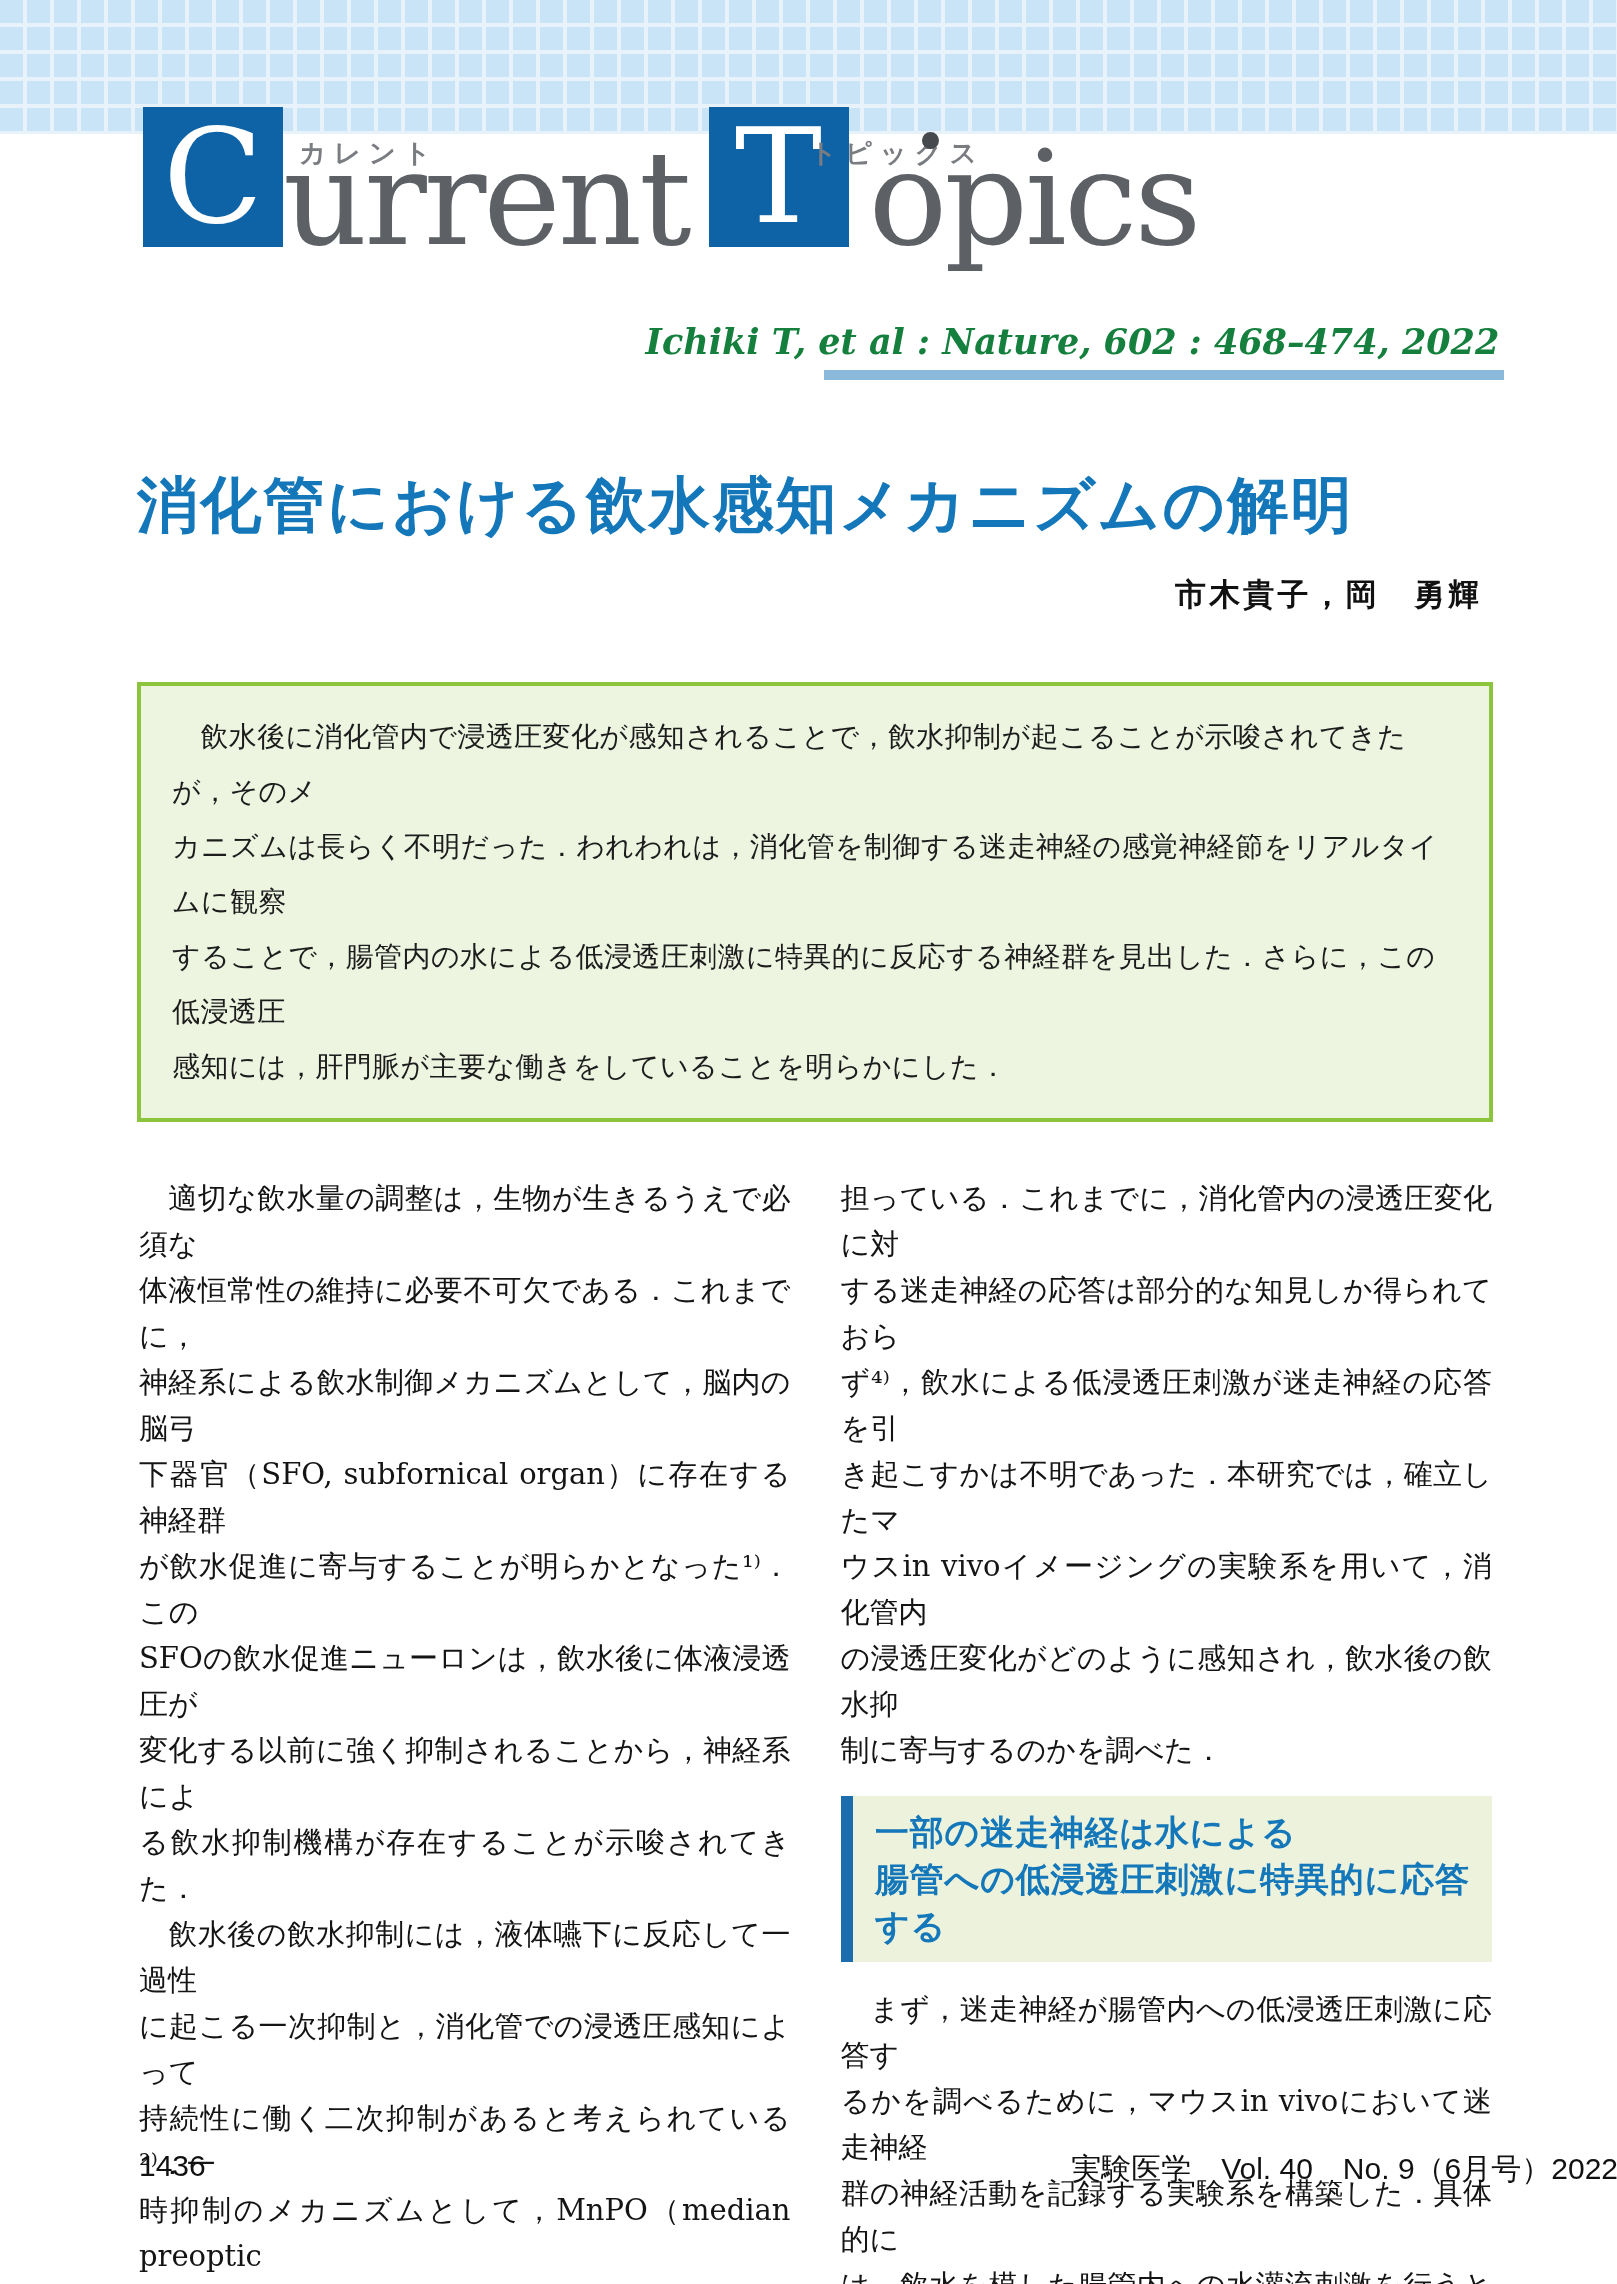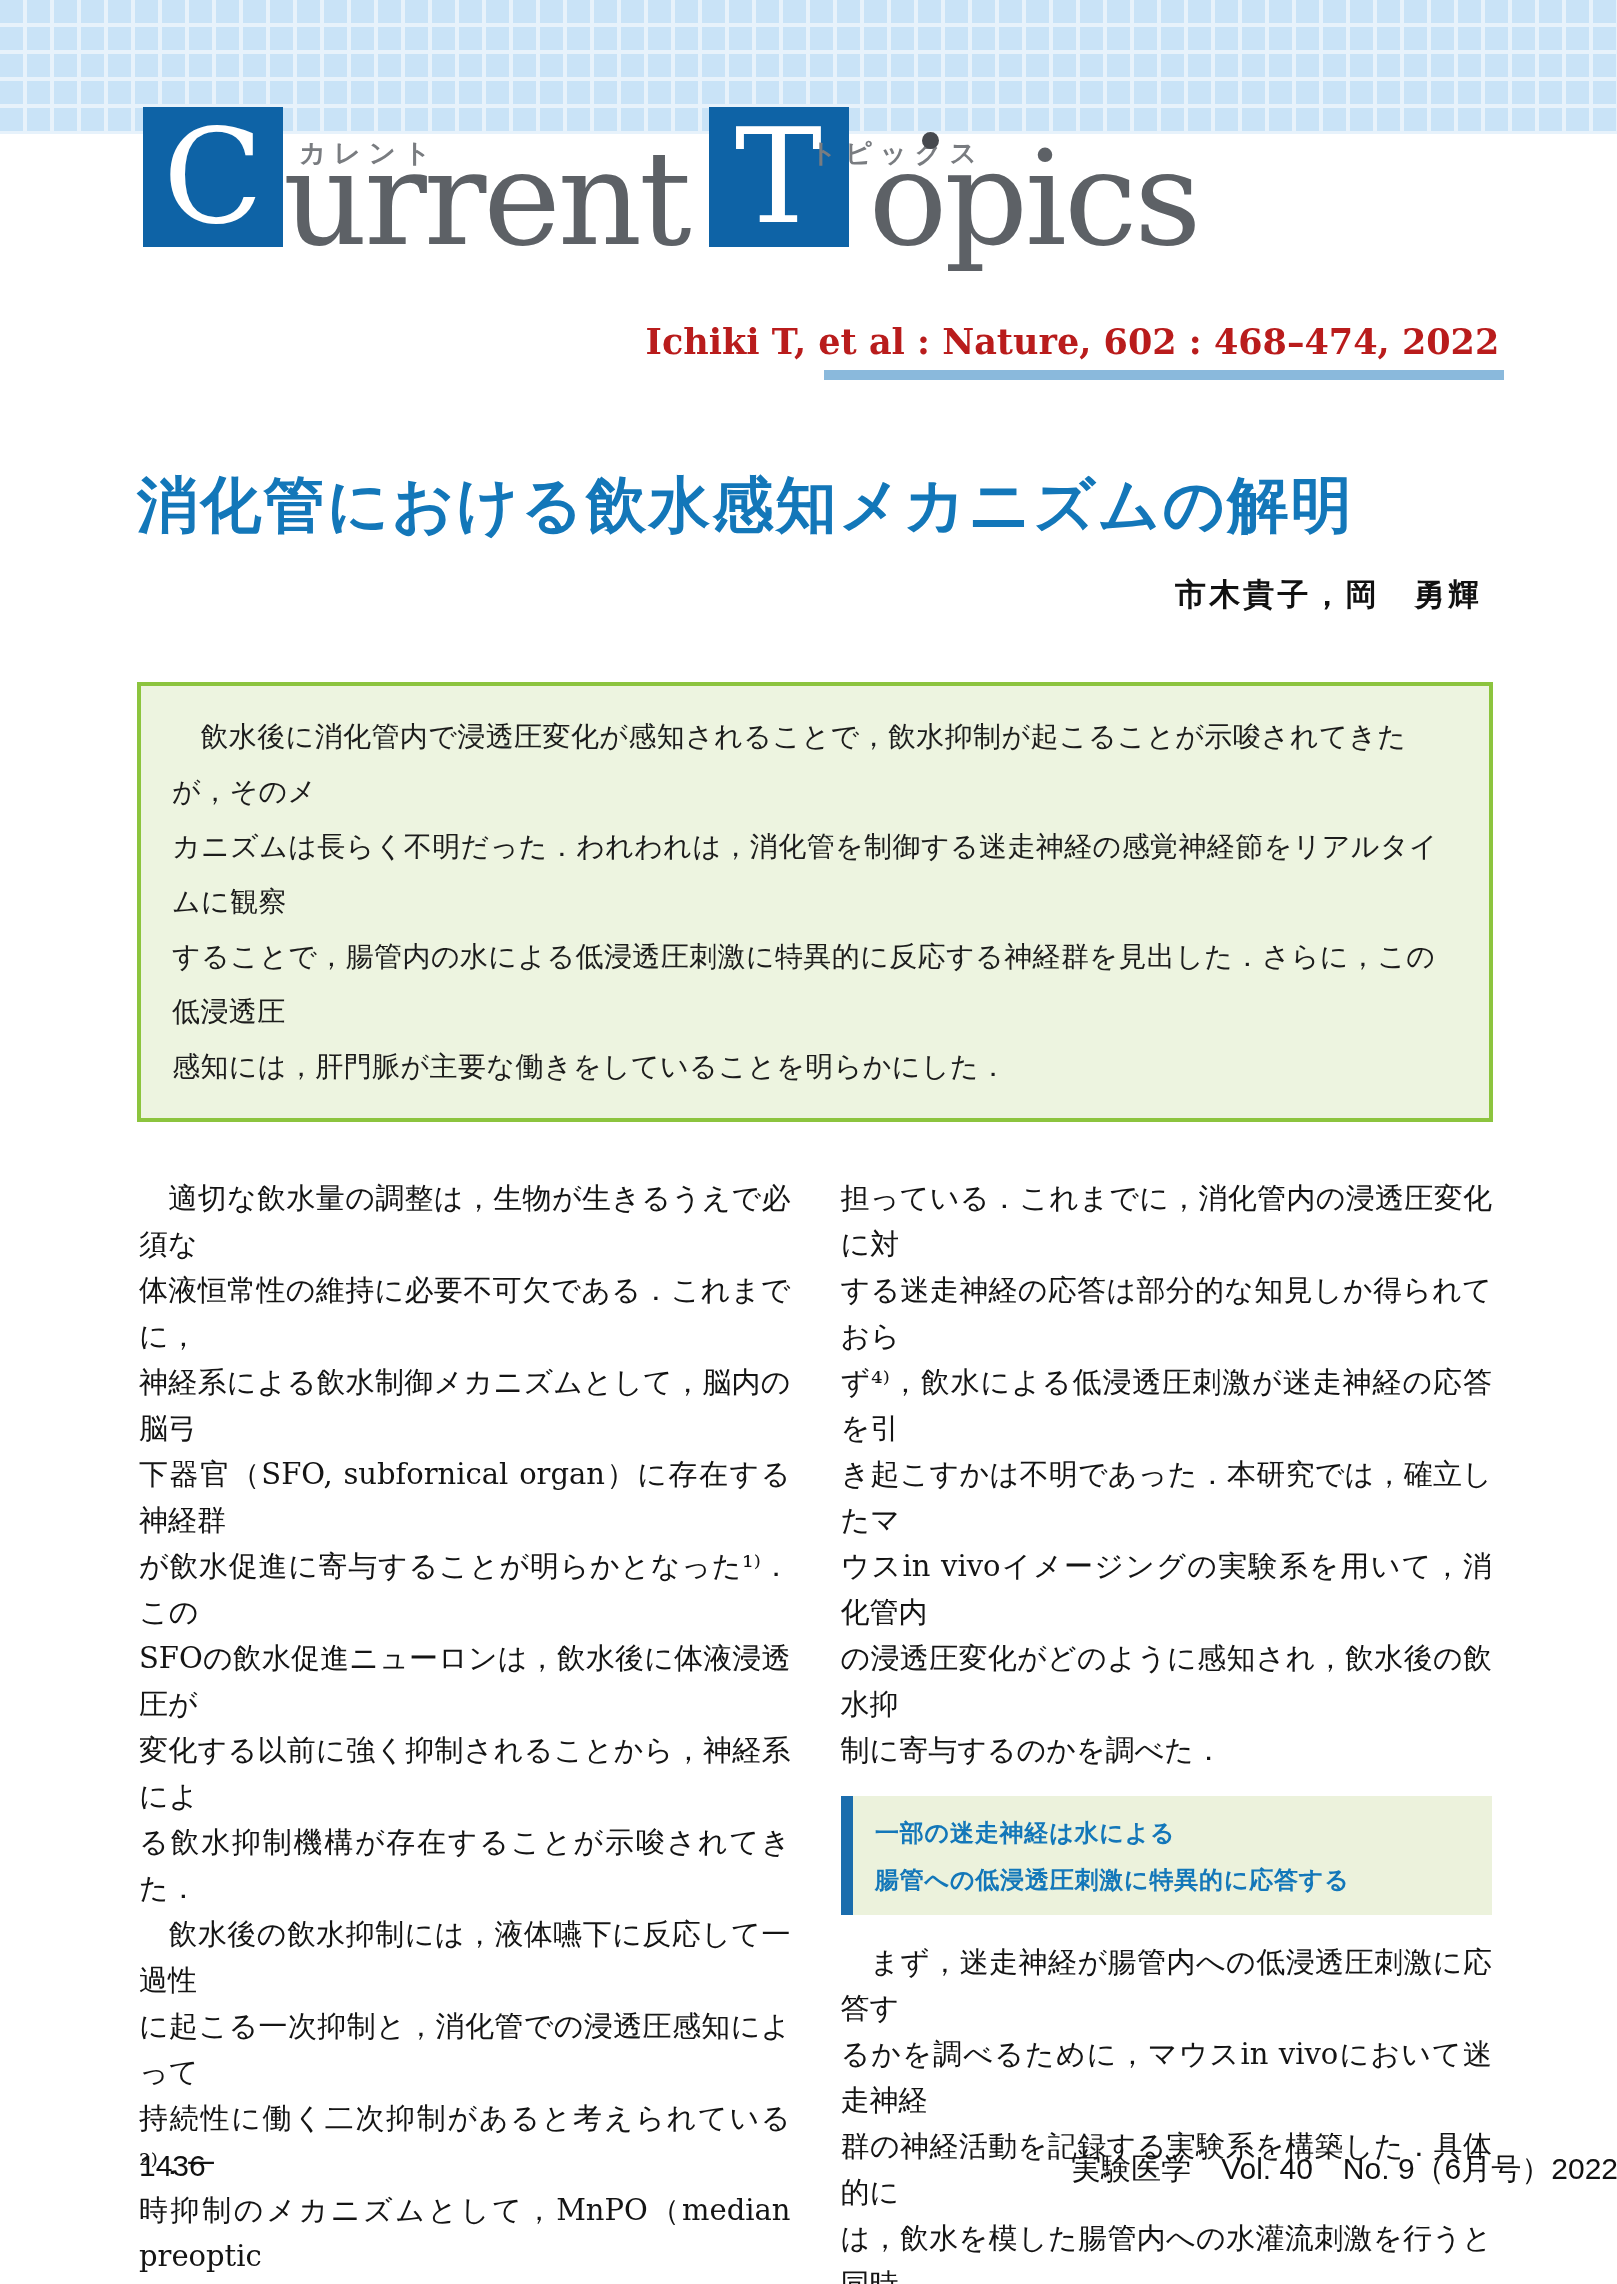--- a/index.html
+++ b/index.html
@@ -53,22 +53,22 @@
   .kana.topics{left:667px;}
   .logo-dot{
     position:absolute;top:25px;left:779px;
     width:17px;height:17px;border-radius:50%;
     background:#46494e;
   }
   
   .citation-wrap{margin:74px 114px 0 0;text-align:right;}
   .citation{
     font-family:"DejaVu Serif",serif;
-    font-weight:bold;
-    font-size:35px;color:#b91c1c;
+    font-style:italic;font-weight:bold;
+    font-size:35px;color:#15803d;
     padding:0 4.7px 7.8px 4.7px;
     display:inline-block;
   }
   .citation-underline{
     width:680px;height:10px;background:#8ab9dc;
     margin-left:auto;
   }
   
   .title{
     margin:87px 125px 0 137px;
@@ -109,21 +109,21 @@
   .section-heading{
     display:flex;align-items:stretch;
     margin:23.4px 0;
   }
   .section-heading .bar{
     flex:0 0 12.5px;background:#1b6dad;
   }
   .section-heading .txt{
     flex:1;background:#ecf2dc;
     padding:12.5px 0 12.5px 22px;
-    font-size:24px;font-weight:bold;color:#1377b9;
+    font-size:34px;font-weight:bold;color:#1377b9;
     line-height:47px;white-space:pre-line;
     letter-spacing:0.8px;
   }
   .footer-bottom{
     position:absolute;left:0;top:2149px;width:100%;
     font-family:Liberation Sans, sans-serif;
     font-size:30px;color:#111;
   }
   .page-number{position:absolute;left:139px;top:0;}
   .journal-info{width:100%;text-align:right;}

